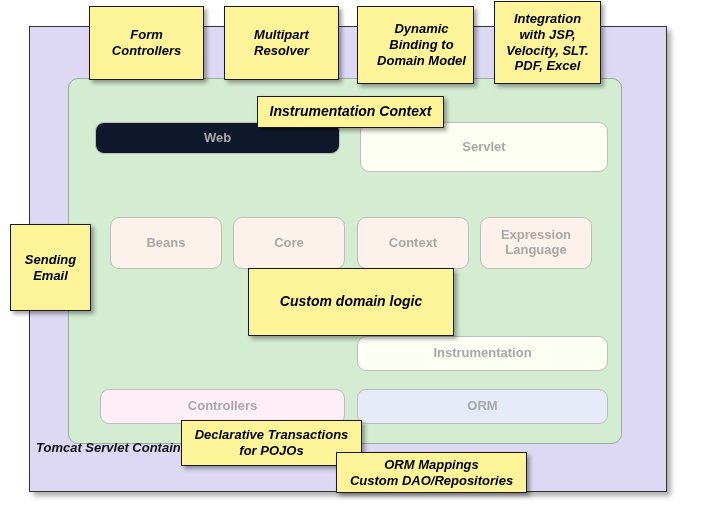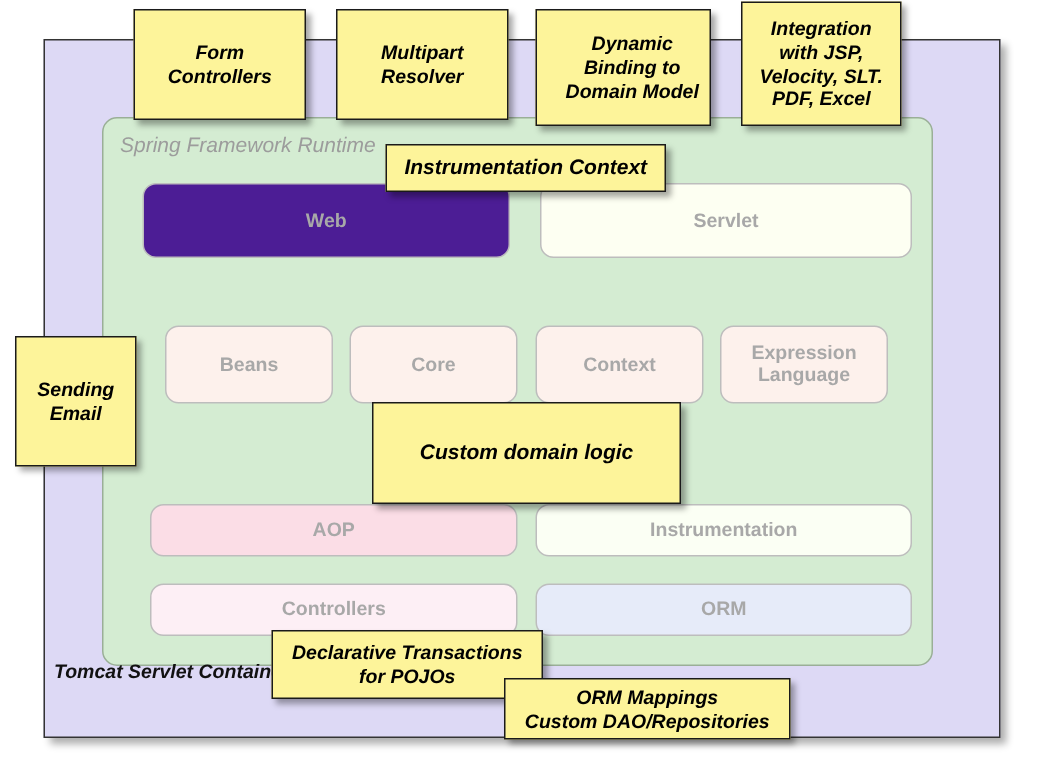--- a/index.html
+++ b/index.html
@@ -125,45 +125,41 @@
   }
 </style>
 </head>
 <body>
 
 <div id="canvas">
 
   <div class="outer-container"></div>
 
   <div class="spring-container"></div>
-  <div class="spring-label">Spring Framework Runtime</div>
-
-  <div class="module" style="left:95px; top:122px; width:245px; height:50px; background:#4c1d95;">
+
+  <div class="module" style="left:95px; top:122px; width:245px; height:32px; background:#0f172a;">
     <span>Web</span>
   </div>
   <div class="module" style="left:360px; top:122px; width:248px; height:50px; background:#fdfff2;">
     <span>Servlet</span>
   </div>
 
   <div class="module" style="left:110px; top:217px; width:112px; height:52px; background:#fdf1ec;">
     <span>Beans</span>
   </div>
   <div class="module" style="left:233px; top:217px; width:112px; height:52px; background:#fdf1ec;">
     <span>Core</span>
   </div>
   <div class="module" style="left:357px; top:217px; width:112px; height:52px; background:#fdf1ec;">
     <span>Context</span>
   </div>
   <div class="module" style="left:480px; top:217px; width:112px; height:52px; background:#fdf1ec;">
     <span>Expression Language</span>
   </div>
 
-  <div class="module" style="left:100px; top:336px; width:245px; height:35px; background:#fbdde6;">
-    <span>AOP</span>
-  </div>
   <div class="module" style="left:357px; top:336px; width:251px; height:35px; background:#fbfff4;">
     <span>Instrumentation</span>
   </div>
 
   <div class="module" style="left:100px; top:389px; width:245px; height:35px; background:#fdeff5;">
     <span>Controllers</span>
   </div>
   <div class="module" style="left:357px; top:389px; width:251px; height:35px; background:#e6ebf9;">
     <span>ORM</span>
   </div>

